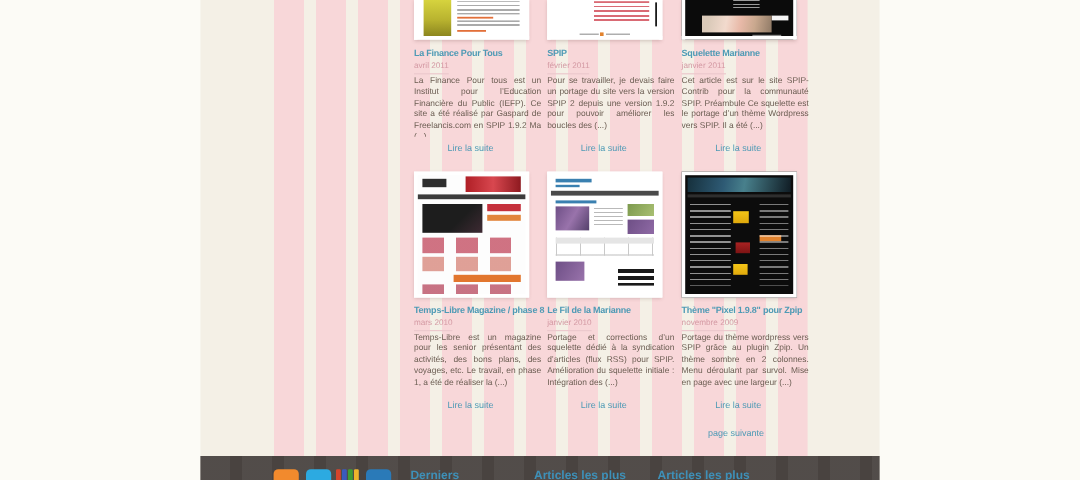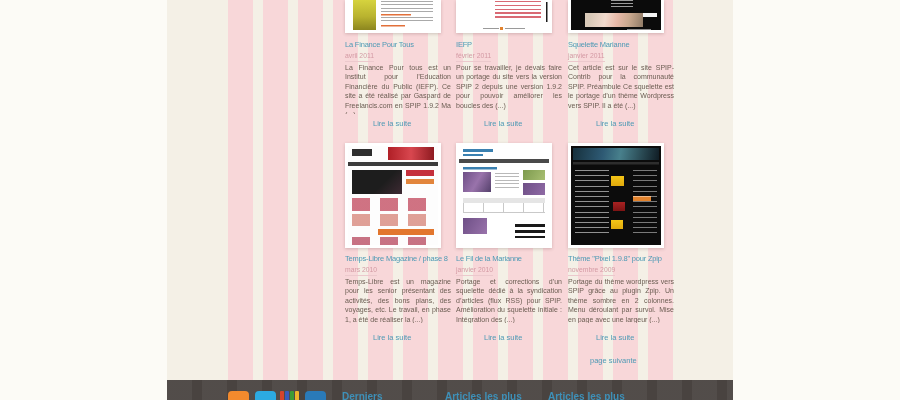--- a/index.html
+++ b/index.html
@@ -14,21 +14,21 @@
     background:repeating-linear-gradient(90deg,#f8d7d9 0 25px,#f4f0e6 25px 35px);}
   
   .card{position:absolute;width:106px;}
   .c0{left:345px}.c1{left:456px}.c2{left:568px}
   .r0{top:0;height:135px}
   .r1{top:143px;height:205px}
   .card>*{position:absolute;left:0;margin:0;}
   .thumb{top:0;left:0;width:90px;border:3px solid #fff;box-shadow:0 1px 3px rgba(100,60,60,.25);cursor:pointer;}
   .r0 .thumb{height:30px;border-top:none;}
   .r1 .thumb{height:99px;}
-  .title{color:#4e9ab5;font-size:7.5px;font-weight:normal;letter-spacing:-0.2px;white-space:nowrap;width:106px;cursor:pointer;}
+  .title{color:#4e9ab5;font-size:7.5px;font-weight:bold;letter-spacing:-0.2px;white-space:nowrap;width:106px;cursor:pointer;}
   .r0 .title{top:40px}.r1 .title{top:111px}
   .date{color:#d49aa4;font-size:6.8px;display:inline-block;padding-bottom:2px;border-bottom:1px solid #ecc9cd;}
   .r0 .date{top:52px}.r1 .date{top:123px}
   .excerpt{color:#6b5d52;font-size:7px;line-height:9.4px;text-align:justify;width:106px;overflow:hidden;}
   .r0 .excerpt{top:63px;height:51px}.r1 .excerpt{top:134px;height:46px}
   .more{color:#4e9ab5;font-size:7.5px;text-decoration:none;cursor:pointer;padding-left:28px;}
   .r0 .more{top:119px}.r1 .more{top:190px}
   
   .next{position:absolute;top:356px;left:590px;width:80px;text-align:left;
     font-size:7.5px;color:#4e9ab5;text-decoration:none;cursor:pointer;}
@@ -114,21 +114,21 @@
 <article class="card r0 c0">
   <div class="thumb t-finance"></div>
   <h3 class="title">La Finance Pour Tous</h3>
   <span class="date">avril 2011</span>
   <p class="excerpt">La Finance Pour tous est un Institut pour l’Education Financière du Public (IEFP). Ce site a été réalisé par Gaspard de Freelancis.com en SPIP 1.9.2 Ma (...)</p>
   <a class="more">Lire la suite</a>
 </article>
 
 <article class="card r0 c1">
   <div class="thumb t-ramau"></div>
-  <h3 class="title">IEFP</h3>
+  <h3 class="title">SPIP</h3>
   <span class="date">février 2011</span>
   <p class="excerpt">Pour se travailler, je devais faire un portage du site vers la version SPIP 2 depuis une version 1.9.2 pour pouvoir améliorer les boucles des (...)</p>
   <a class="more">Lire la suite</a>
 </article>
 
 <article class="card r0 c2">
   <div class="thumb t-infinity"></div>
   <h3 class="title">Squelette Marianne</h3>
   <span class="date">janvier 2011</span>
   <p class="excerpt">Cet article est sur le site SPIP-Contrib pour la communauté SPIP. Préambule Ce squelette est le portage d’un thème Wordpress vers SPIP. Il a été (...)</p>

